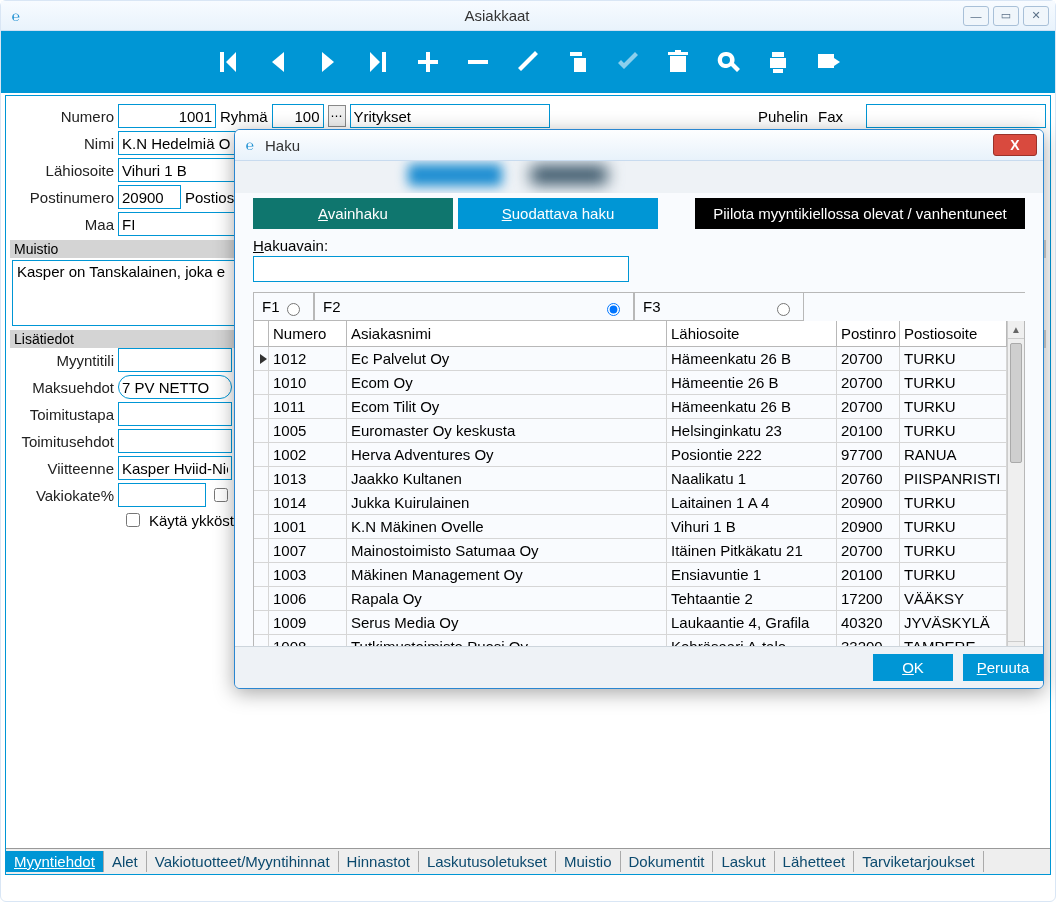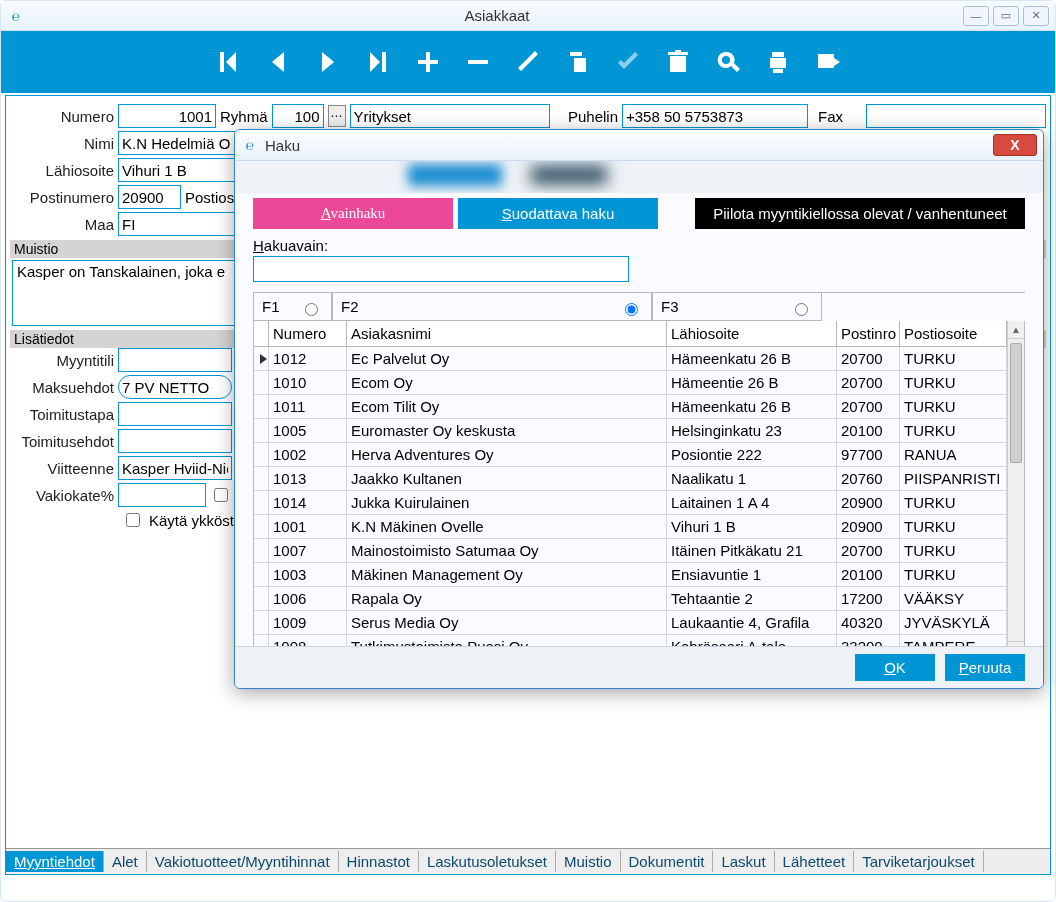--- a/index.html
+++ b/index.html
@@ -86,44 +86,44 @@
     display:flex; align-items:center; padding:0 6px;
     border-bottom:1px solid #c8dbef;
   }
   .modal-titlebar .title{ flex:1; color:#333; }
   .close-btn { width:44px;height:22px;background:#d94a3e;border:1px solid #9a322a;border-radius:3px;color:#fff;display:flex;align-items:center;justify-content:center;font-weight:bold;font-size:14px;}
   .blur-strip{ height:32px; background:#eef2f6; position:relative; overflow:hidden;}
   .blur-a{ position:absolute; left:173px; top:3px; width:94px;height:22px;background:#1d8dd1; filter:blur(6px); border-radius:3px;}
   .blur-b{ position:absolute; left:296px; top:5px; width:76px;height:18px;background:#2c4a5e; filter:blur(8px);}
   .mode-row{ display:flex; gap:5px; padding:5px 18px 8px 18px; align-items:center;}
   .mode-btn{ height:31px; flex:0 0 200px; display:flex;align-items:center;justify-content:center; font-size:15px;}
-  .mode-btn.grey{ background:#ec4899;color:#fff;font-family:Liberation Serif, serif;}
+  .mode-btn.grey{ background:#0f766e;color:#fff;}
   .mode-btn.blue{ background:#0096d5;color:#fff;}
   .mode-spacer{ flex:1;}
   .mode-btn.wide{ flex:0 0 330px; background:#000000;color:#fff;}
   .under { text-decoration: underline; }
   .search-wrap{ padding:0 18px 6px 18px; }
   .search-lbl{ font-size:15px; }
   .search-input{ width:376px; height:26px; border:1px solid #0096d5; display:block; margin-top:2px;}
   .radio-row { display:flex; margin:4px 18px 0 18px; border-top:1px solid #b8b8b8;}
   .radio-cell{ border:1px solid #b8b8b8; border-top:none; display:flex;align-items:center; height:28px; padding:0 8px; position:relative;}
   .radio-cell .rad{ position:absolute; right:10px; top:7px;}
-  .r1{ width:79px;} .r2{ width:320px;} .r3{ width:170px;}
+  .r1{ width:61px;} .r2{ width:320px;} .r3{ width:170px;}
   .grid-wrap{ margin:0 18px; border:1px solid #b8b8b8; border-top:none; position:relative;}
   .grid-head{ display:flex; background:#fff; border-bottom:1px solid #b8b8b8;}
   .gh{ border-right:1px solid #b8b8b8; padding:2px 4px; font-size:15px; height:25px; display:flex;align-items:center;}
   .gc{ border-right:1px solid #d6d6d6; padding:1px 4px; font-size:15px; height:23px; display:flex;align-items:center; white-space:nowrap;overflow:hidden;}
   .grow{ display:flex; border-bottom:1px solid #d6d6d6;}
   .c0{ width:15px;} .c1{ width:78px;} .c2{ width:320px;} .c3{ width:170px;} .c4{ width:63px;} .c5{ width:107px;}
   .scrollbar{ position:absolute; right:0; top:0; bottom:0; width:17px; background:#efefef; border-left:1px solid #ccc;}
   .scroll-thumb{ position:absolute; left:2px; right:2px; top:22px; height:120px; background:#cfcfcf; border:1px solid #aaa; border-radius:2px;}
   .scroll-arrow{ position:absolute; left:0;right:0;height:18px; display:flex;align-items:center;justify-content:center;color:#666;font-size:10px;}
   .sa-top{top:0;border-bottom:1px solid #ccc;}
   .sa-bot{bottom:0;border-top:1px solid #ccc;}
-  .modal-footer{ position:absolute; left:0;right:0;bottom:0; height:42px; background:#eef2f6; border-top:1px solid #cdd5dc; display:flex;justify-content:flex-end;align-items:center;padding:0 18px; gap:10px;}
+  .modal-footer{ position:absolute; left:0;right:0;bottom:0; height:42px; background:#eef2f6; border-top:1px solid #cdd5dc; display:flex;justify-content:flex-end;align-items:center;padding:0 0; gap:10px;}
   .dlg-btn{ width:80px;height:27px;background:#0096d5;color:#fff;display:flex;align-items:center;justify-content:center;font-size:15px;}
   .rowmark { width:0;height:0; border-top:5px solid transparent;border-bottom:5px solid transparent;border-left:7px solid #333; margin-left:2px;}
   .ellbtn{ width:18px;height:22px;border:1px solid #888;background:#eee;font-size:12px;display:inline-flex;align-items:center;justify-content:center;margin:0 4px;}
 </style>
 </head>
 <body>
 
 <div class="outer-chrome">
   <div class="titlebar">
     <span class="app-icon">℮</span>
@@ -205,21 +205,20 @@
 
   <div class="main-inner">
     <div class="form-row">
       <span class="lbl">Numero</span>
       <input class="inpt txt-right" style="width: 98px;" value="1001">
       <span style="margin:0 4px">Ryhmä</span>
       <input class="inpt txt-right" style="width: 52px;" value="100">
       <span class="ellbtn">⋯</span>
       <input class="inpt" style="width: 200px;" value="Yritykset">
       <span style="width:66px;text-align:right;margin-left:auto">Puhelin</span>
-      <input class="inpt" style="width: 186px; margin-left: 4px;" value="+358 50 5753873">
       <span style="width:44px;margin-left:10px">Fax</span>
       <input class="inpt" style="width: 180px; margin-left: 4px;" value="">
     </div>
 
     <div class="form-row">
       <span class="lbl">Nimi</span>
       <input class="inpt" style="width: 120px;" value="K.N Hedelmiä O">
     </div>
     <div class="form-row">
       <span class="lbl">Lähiosoite</span>

